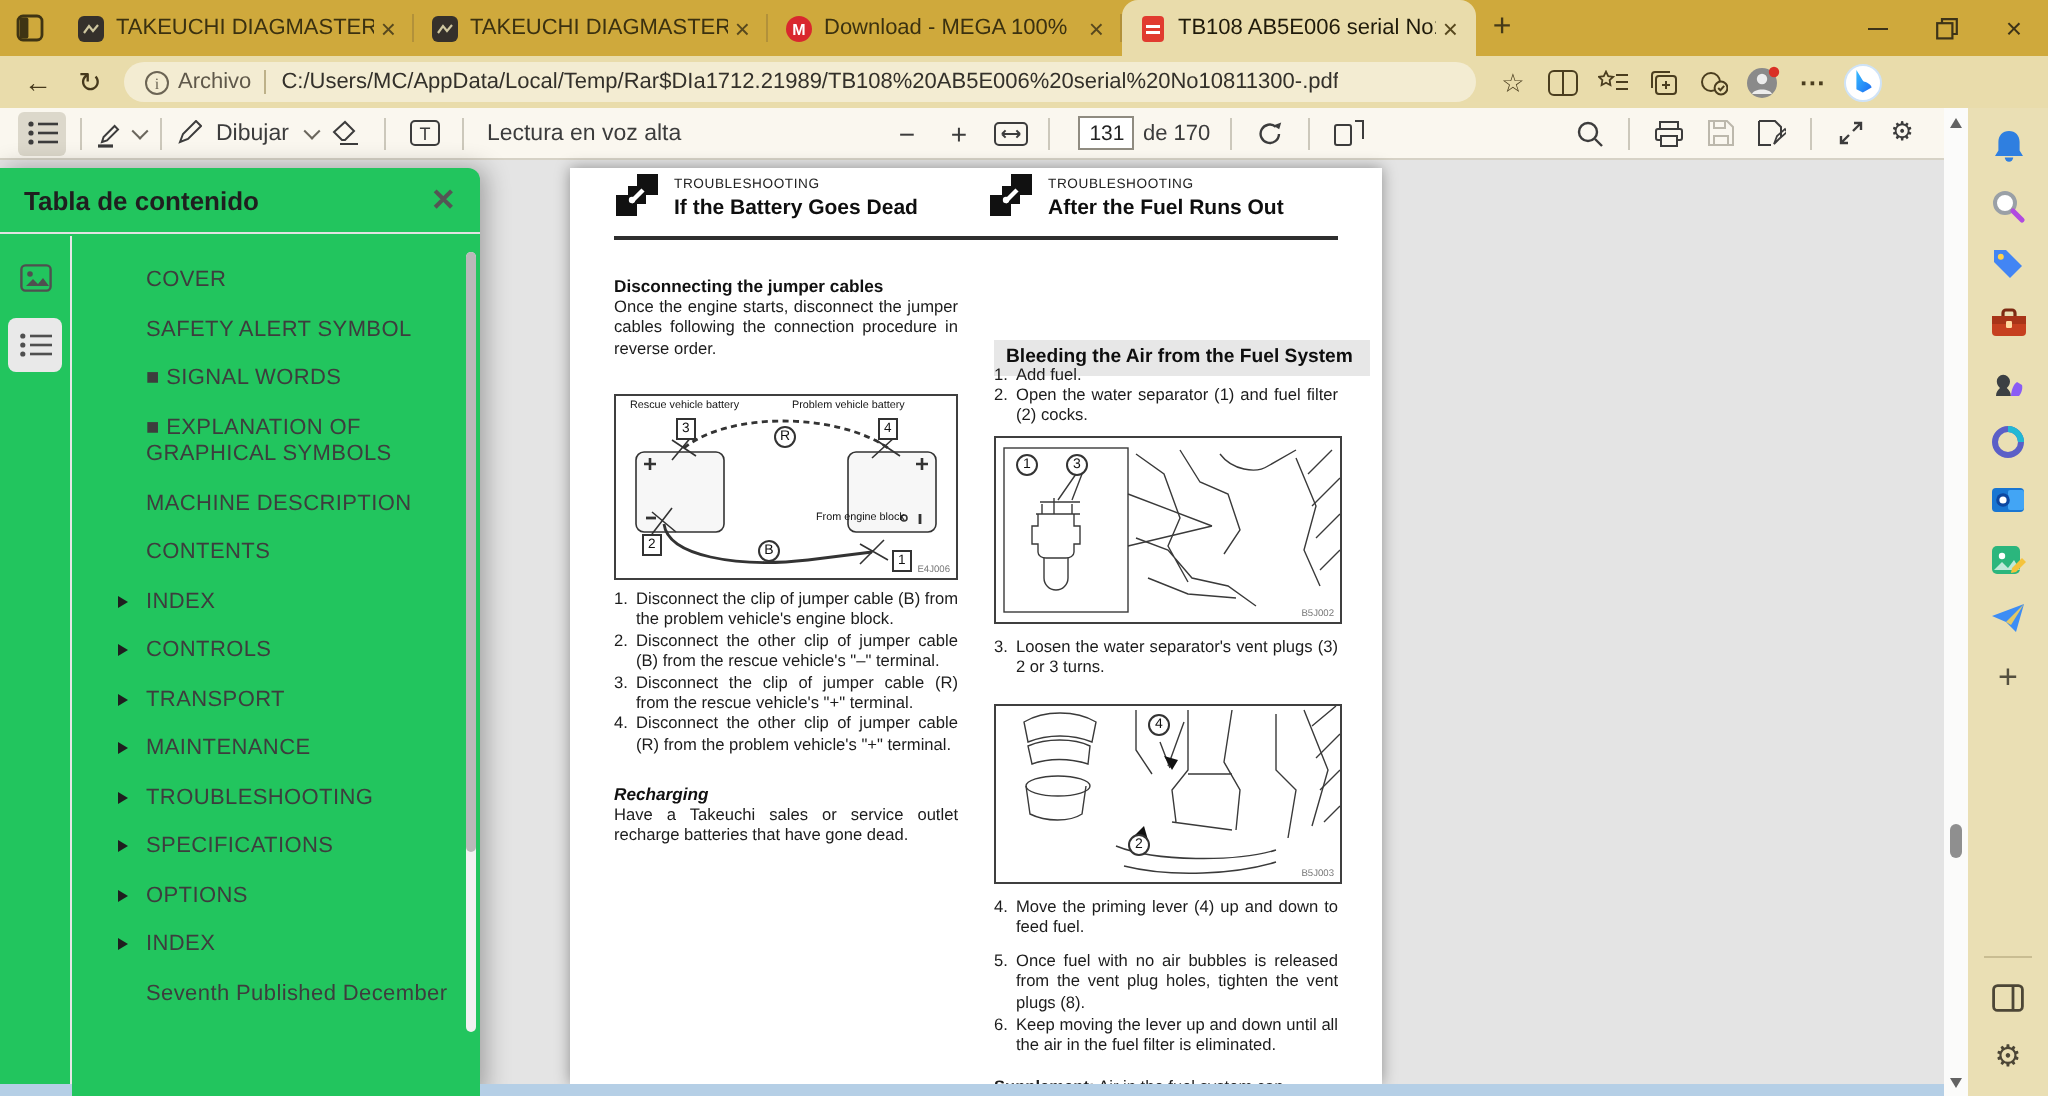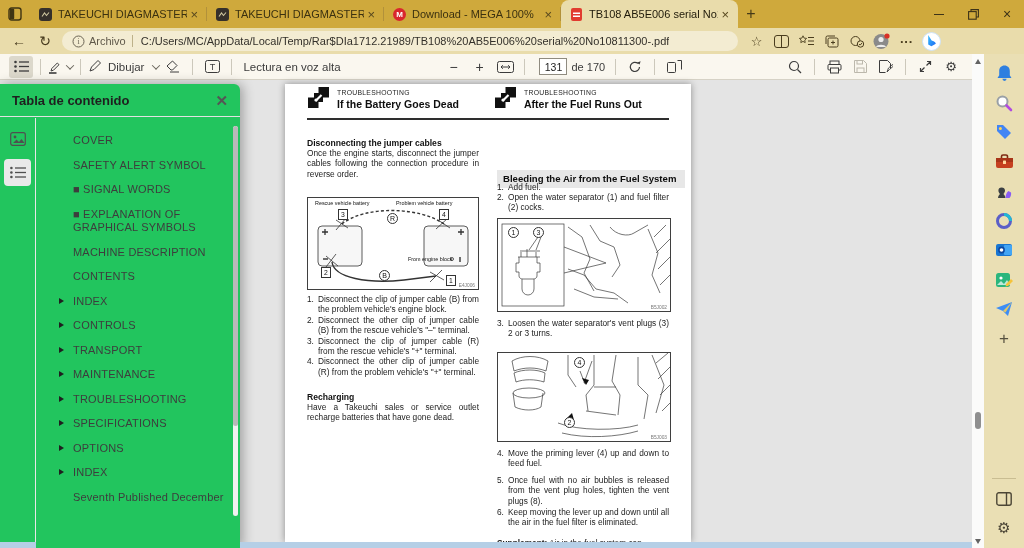--- a/index.html
+++ b/index.html
@@ -433,21 +433,21 @@
       <div class="numitem">
           <span class="n">3.</span>
           <span class="t bodytext">Disconnect the clip of jumper cable (R) from the rescue vehicle's "+" terminal.</span>
         </div>
       <div class="numitem">
           <span class="n">4.</span>
           <span class="t bodytext">Disconnect the other clip of jumper cable (R) from the problem vehicle's "+" terminal.</span>
         </div>
     </div>
 
-    <span class="bhead" style="left:22px; top:308px;">Recharging</span>
+    <span class="bhead" style="left:22px; top:308px;font-style:italic;">Recharging</span>
     <div class="pabs bodytext" style="left:22px; top:318px; width:172px;">Have a Takeuchi sales or service outlet recharge batteries that have gone dead.</div>
 
     <div class="grayhead" style="left:212px; top:56px; width:188px;margin-top:30px;">Bleeding the Air from the Fuel System</div>
 
     <div class="pabs numitem" style="left:212px; top:98px; width:172px;">
         <span class="n">1.</span>
         <span class="t bodytext">Add fuel.</span>
       </div>
     <div class="pabs numitem" style="left:212px; top:108px; width:172px;">
         <span class="n">2.</span>

